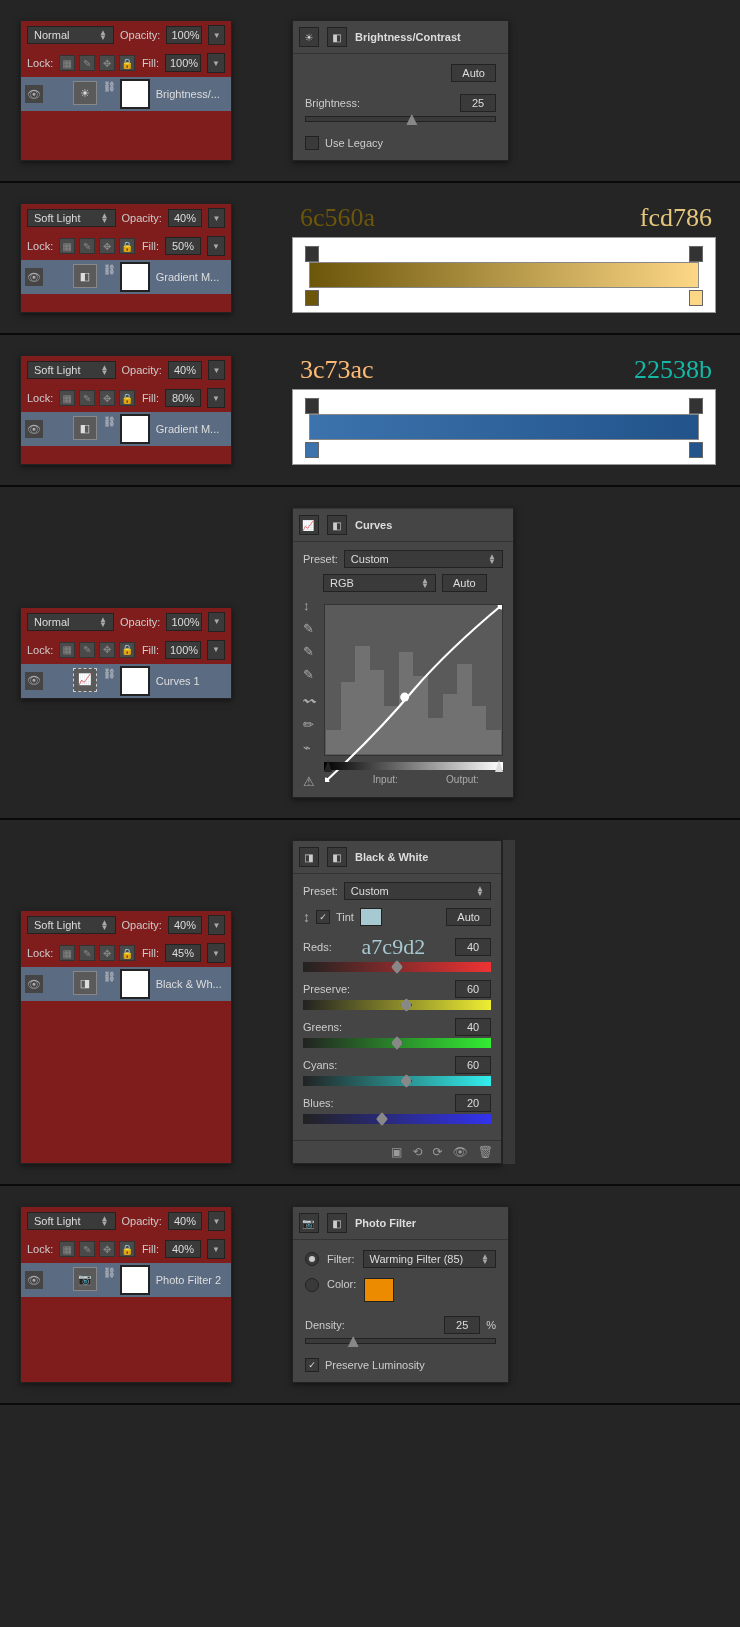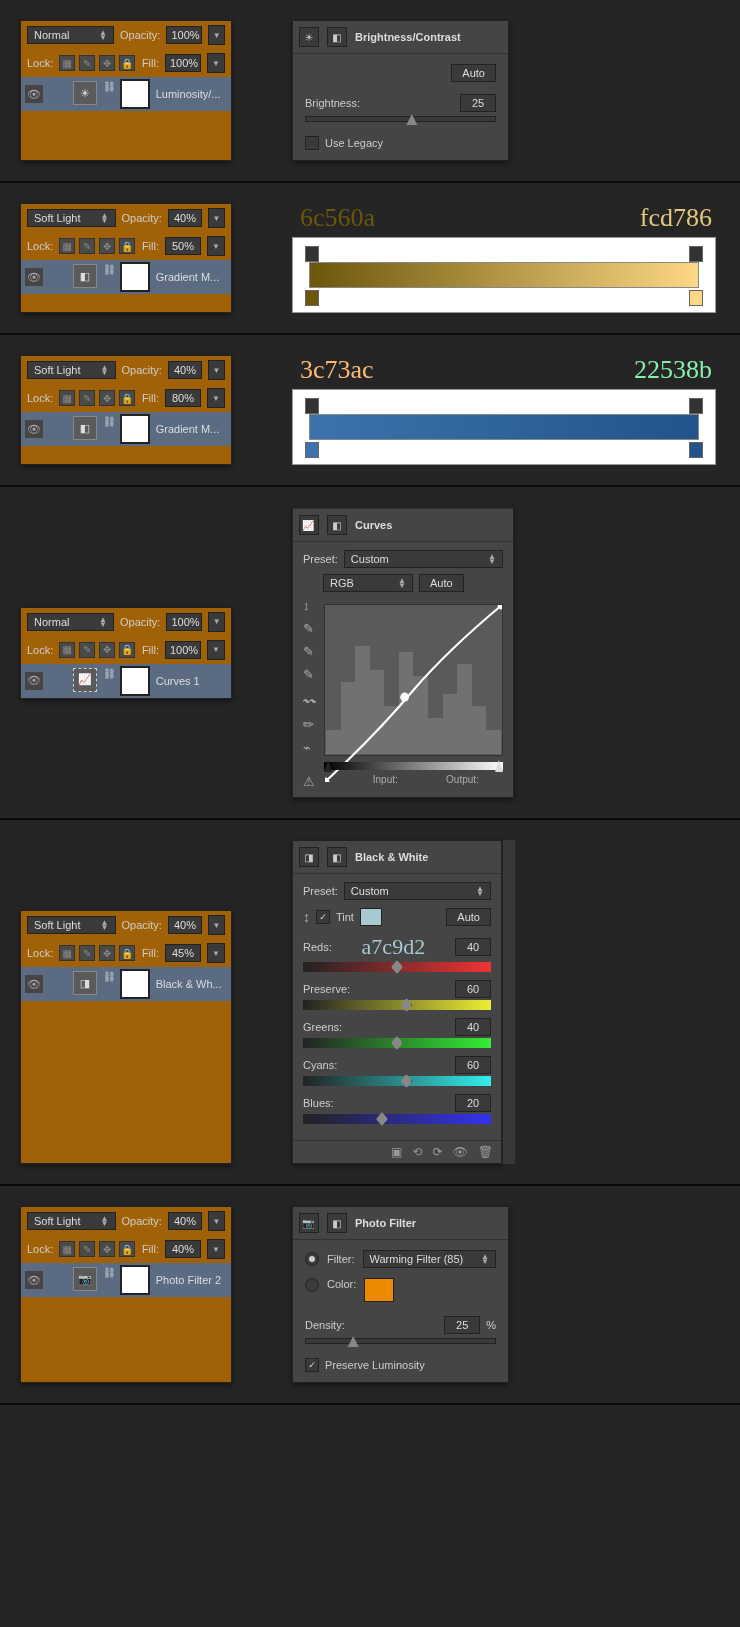--- a/index.html
+++ b/index.html
@@ -1,17 +1,17 @@
 <!DOCTYPE html>
 <html><head>
 <meta charset="utf-8">
 <style>
 body{margin:0;background:#252525;font-family:'Segoe UI',Tahoma,sans-serif;font-size:11px;color:#ccc;width:740px}
 .section{background:#252525;border-bottom:2px solid #0a0a0a;padding:20px;display:flex;gap:60px}
-.layers-panel{background:#a16207;border:1px solid #222;width:210px;box-shadow:0 2px 6px rgba(0,0,0,0.5)}
+.layers-panel{background:#7f1d1d;border:1px solid #222;width:210px;box-shadow:0 2px 6px rgba(0,0,0,0.5)}
 .panel{background:#454545;border:1px solid #222;box-shadow:0 2px 6px rgba(0,0,0,0.5)}
 .row{display:flex;align-items:center;gap:6px;padding:4px 6px}
 .dropdown{background:#3a3a3a;border:1px solid #222;color:#ddd;padding:2px 6px;display:flex;align-items:center;justify-content:space-between;gap:6px;height:18px;box-sizing:border-box}
 .arrows{font-size:8px;display:flex;flex-direction:column;line-height:5px;color:#aaa}
 .label{color:#ccc;font-size:11px}
 .numbox{background:#3a3a3a;border:1px solid #222;color:#ddd;padding:2px 4px;width:36px;text-align:center;height:18px;box-sizing:border-box}
 .small-btn{background:#3a3a3a;border:1px solid #222;width:16px;height:18px;display:flex;align-items:center;justify-content:center;font-size:8px;color:#aaa}
 .lock-icons{display:flex;gap:4px;align-items:center}
 .lock-icon{width:14px;height:14px;display:flex;align-items:center;justify-content:center;background:#4a4a4a;border:1px solid #333;font-size:10px;color:#888}
 .layer-row{display:flex;align-items:center;background:#5a6b82;padding:4px;gap:8px}
@@ -30,21 +30,21 @@
 .slide-row{margin-bottom:14px}
 .slide-head{display:flex;justify-content:space-between;align-items:center;margin-bottom:4px}
 .slider{height:4px;background:#3a3a3a;border:1px solid #222;position:relative}
 .slider-thumb{position:absolute;top:-3px;width:10px;height:10px;background:#888;border:1px solid #444;transform:translateX(-50%);clip-path:polygon(50% 0,100% 100%,0 100%)}
 .checkbox{width:12px;height:12px;border:1px solid #222;background:#3a3a3a;display:inline-flex;align-items:center;justify-content:center;font-size:9px;color:#ddd}
 .auto-btn{background:#3a3a3a;border:1px solid #222;color:#ddd;padding:2px 10px;font-size:11px}
 .hex-label{font-family:'Palatino Linotype','Book Antiqua',Georgia,serif;font-size:26px}
 .hex-gold{color:#6c560a}
 .hex-gold-light{color:#e5c77c}
 .hex-blue{color:#fdba74}
-.hex-blue-dark{color:#86efac}
+.hex-blue-dark{color:#14b8a6}
 .gradient-editor{background:#fff;padding:16px;border:1px solid #999;width:390px;margin-top:4px;position:relative}
 .gradient-bar{height:24px;border:1px solid #888;margin:8px 0}
 .grad-gold{background:linear-gradient(90deg,#6c560a,#fcd786)}
 .grad-blue{background:linear-gradient(90deg,#3c73ac,#22538b)}
 .stop-top-l,.stop-top-r,.stop-bot-l,.stop-bot-r{position:absolute;width:12px;height:14px;background:#333;border:1px solid #666}
 .stop-top-l{top:8px;left:12px}
 .stop-top-r{top:8px;right:12px}
 .stop-bot-l{bottom:6px;left:12px}
 .stop-bot-r{bottom:6px;right:12px}
 .stop-gold-l{background:#6c560a}
@@ -109,21 +109,21 @@
       <div class="small-btn">▼</div>
     </div>
     <div class="layer-row">
       <div class="eye">👁</div>
       <div style="width:14px"></div>
       <div class="layer-thumbs">
         <div class="thumb thumb-icon">☀</div>
         <span class="link-icon">⛓</span>
         <div class="thumb thumb-mask"></div>
       </div>
-      <span class="layer-name">Luminosity/...</span>
+      <span class="layer-name">Brightness/...</span>
     </div>
   </div>
 
   <div class="panel props-panel">
     <div class="panel-header">
       <div class="icon-sq">☀</div>
       <div class="icon-sq">◧</div>
       <span class="panel-title">Brightness/Contrast</span>
     </div>
     <div class="panel-body">
@@ -286,21 +286,21 @@
     </div>
     <div class="panel-body" style="padding:8px 10px">
       <div style="display:flex;align-items:center;gap:6px;margin-bottom:6px">
         <span>Preset:</span>
         <div class="dropdown" style="flex:1">
             <span>Custom</span>
             <span class="arrows">▲<br>▼</span>
           </div>
       </div>
       <div style="display:flex;align-items:center;gap:6px;margin-bottom:6px;margin-left:20px">
-        <div class="dropdown" style="width:90px">
+        <div class="dropdown" style="width:113px">
             <span>RGB</span>
             <span class="arrows">▲<br>▼</span>
           </div>
         <button class="auto-btn">Auto</button>
       </div>
       <div class="curves-body">
         <div class="tool-col">
           <span>↕</span>
           <span>✎</span>
           <span>✎</span>

